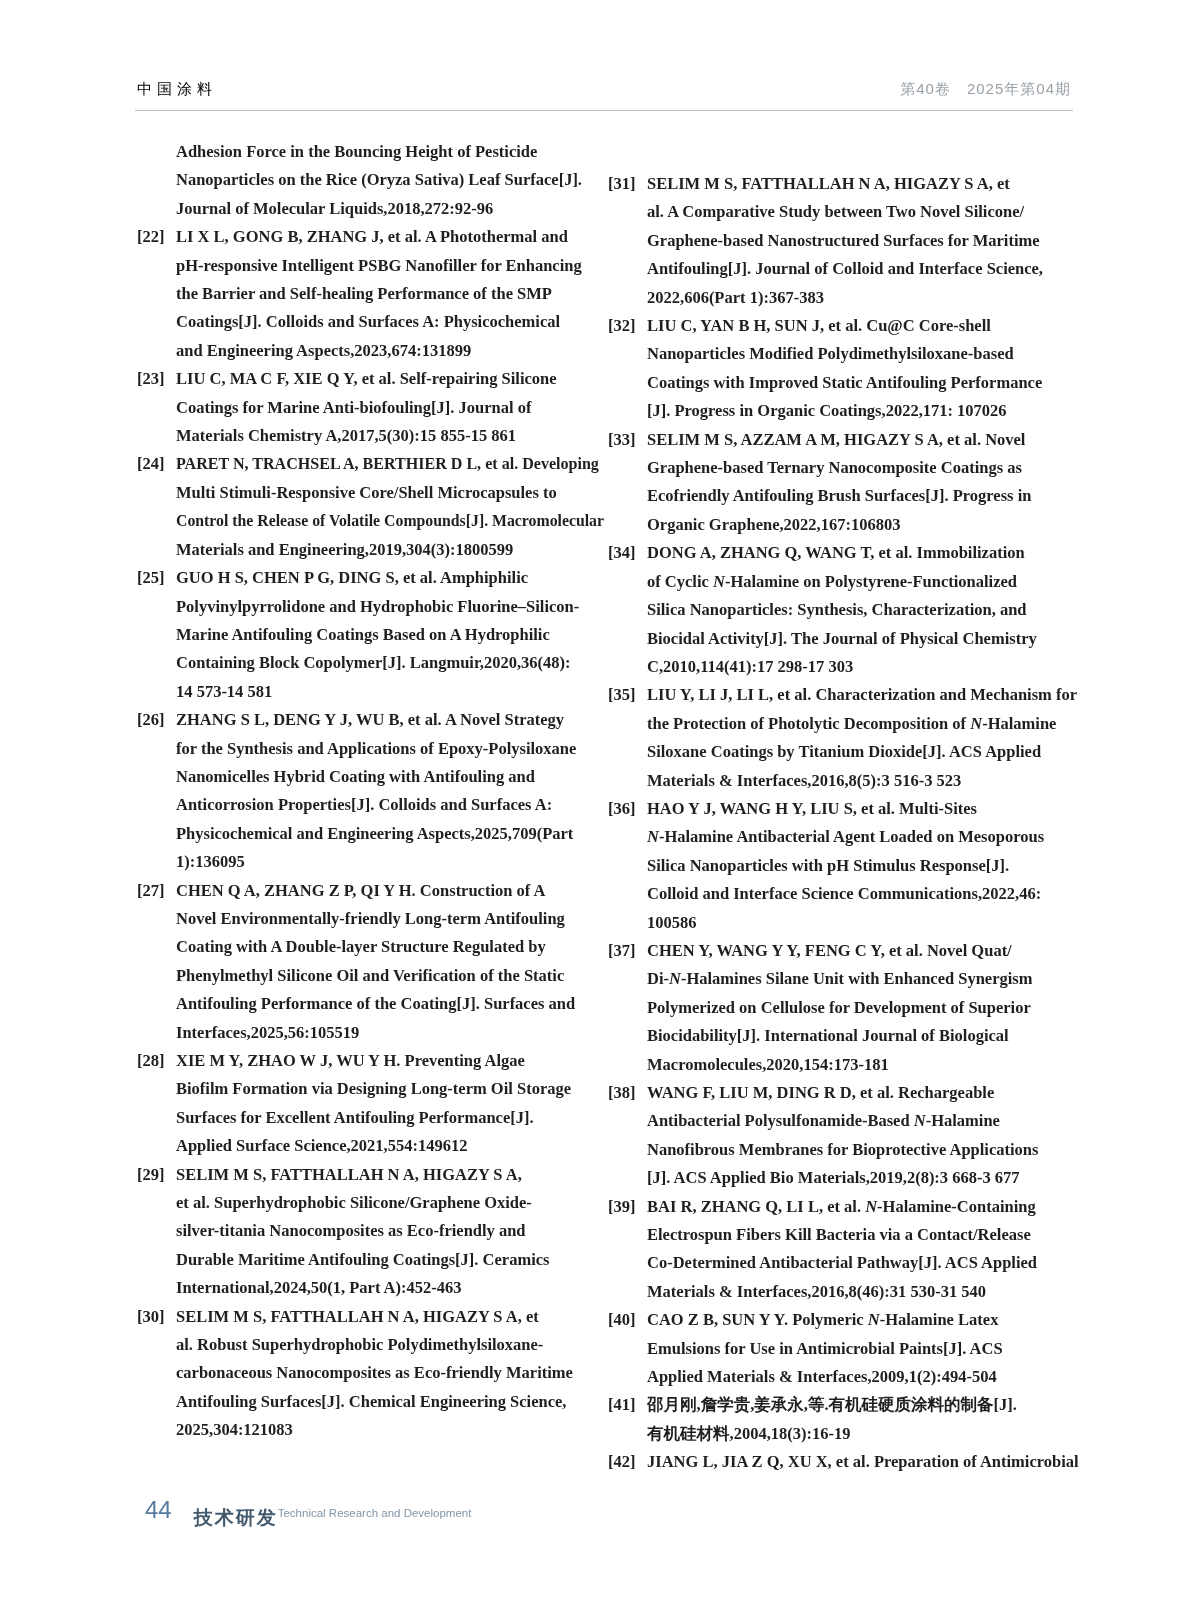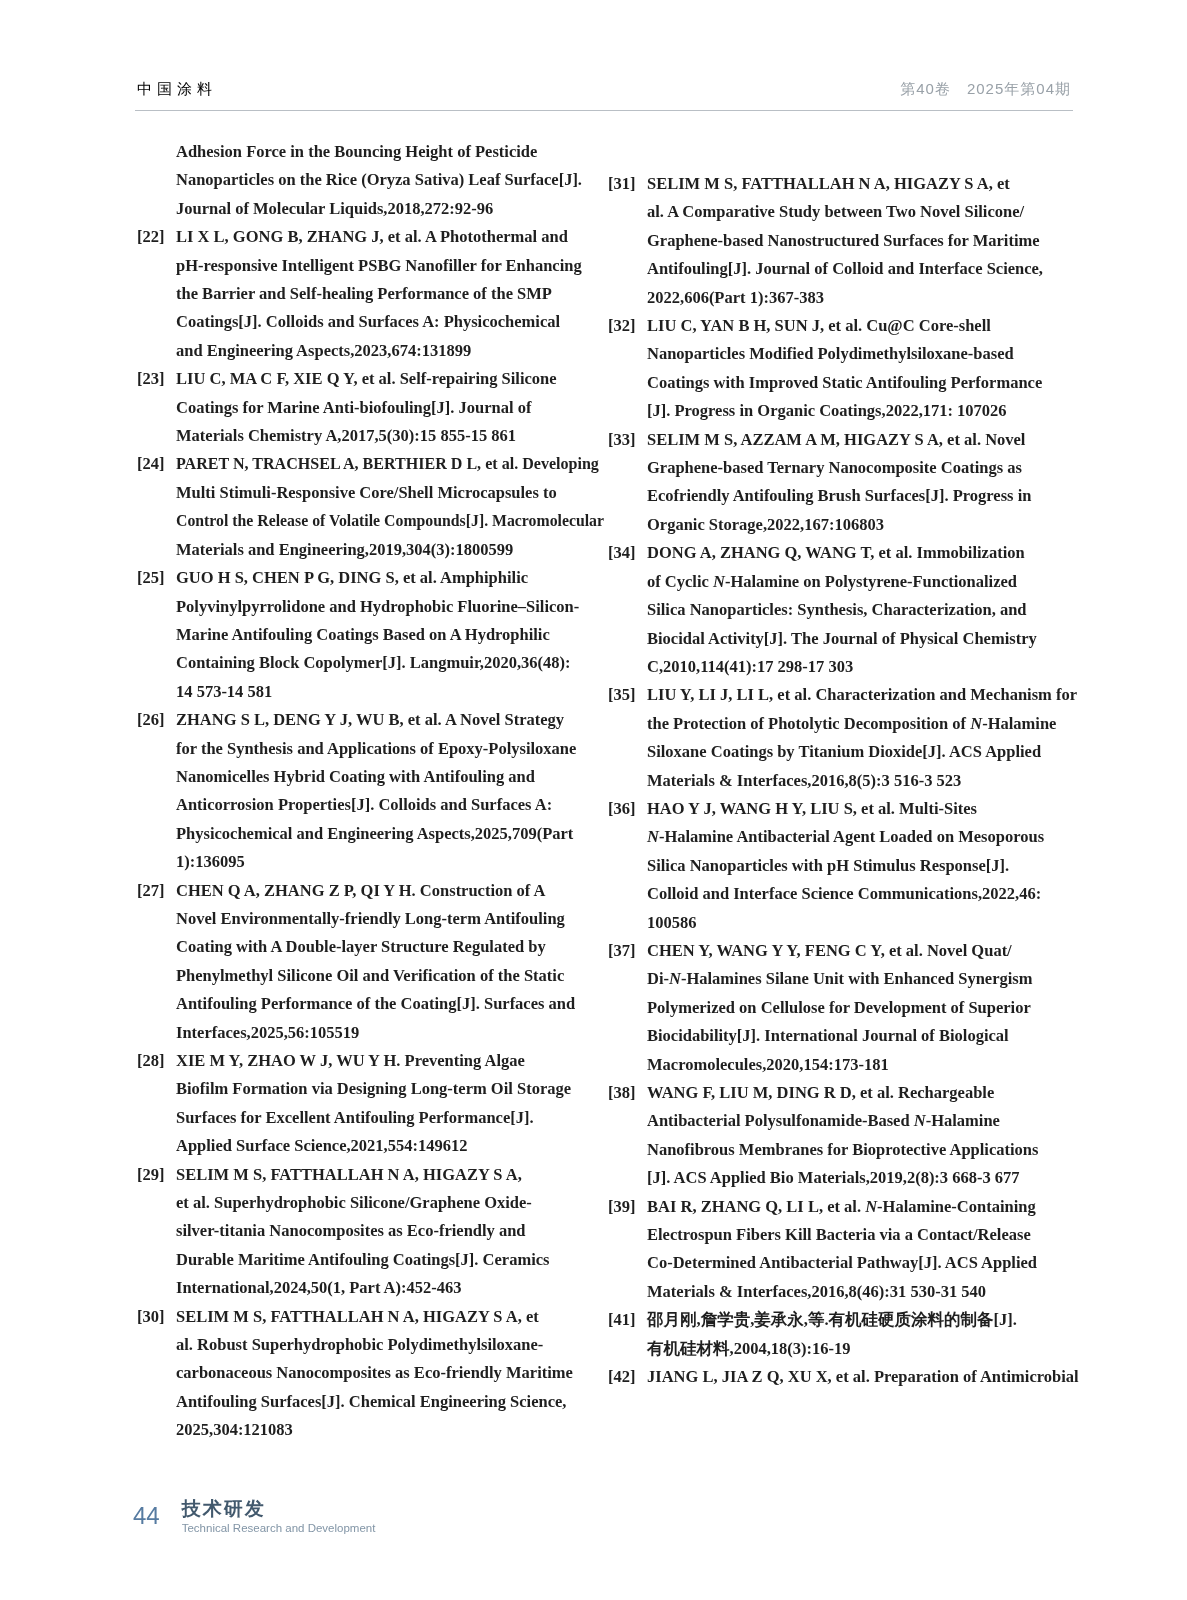--- a/index.html
+++ b/index.html
@@ -28,30 +28,30 @@
   .col{position:absolute;top:138px;font-size:16.5px;line-height:28.4px;font-weight:bold;}
   #col-left{left:137px;width:442px;}
   #col-right{left:608px;width:465px;margin-top:32px;}
   .ref-entry{position:relative;}
   .ref-label{position:absolute;left:0;top:0;}
   .ref-body{margin-left:39px;}
   .ref-line{white-space:nowrap;overflow:visible;}
   .ref-line i{font-style:italic;}
   
   .footer{
-    position:absolute;left:133px;top:1496px;
+    position:absolute;left:145px;top:1496px;
     display:flex;align-items:flex-end;
     font-family:"Liberation Sans","DejaVu Sans",sans-serif;
   }
   .pgnum{
     font-size:24px;color:#567ba1;align-self:flex-end;
     margin-right:10px;margin-bottom:8px;
   }
   .accent-bar{width:3px;background:#2f5d8a;margin-right:9px;}
-  .sect{display:flex;flex-direction:column;justify-content:flex-start;padding:1px 0 2px 0;}
+  .sect{display:flex;flex-direction:row;justify-content:flex-start;padding:1px 0 2px 0;}
   .sect-cn{font-size:19px;font-weight:bold;color:#42596d;letter-spacing:2px;line-height:24px;}
   .sect-en{font-size:11.5px;color:#8295a6;line-height:15px;}
 </style>
 </head>
 <body>
 
 <div class="hdr-left">中国涂料</div>
 <div class="hdr-right">
   <span class="vol">第40卷</span><span>2025年第04期</span>
 </div>
@@ -173,21 +173,21 @@
         <div class="ref-line">Coatings with Improved Static Antifouling Performance</div>
         <div class="ref-line">[J]. Progress in Organic Coatings,2022,171: 107026</div>
       </div>
     </div>
     <div class="ref-entry">
       <span class="ref-label">[33]</span>
       <div class="ref-body">
         <div class="ref-line">SELIM M S, AZZAM A M, HIGAZY S A, et al. Novel</div>
         <div class="ref-line">Graphene-based Ternary Nanocomposite Coatings as</div>
         <div class="ref-line">Ecofriendly Antifouling Brush Surfaces[J]. Progress in</div>
-        <div class="ref-line">Organic Storage,2022,167:106803</div>
+        <div class="ref-line">Organic Graphene,2022,167:106803</div>
       </div>
     </div>
     <div class="ref-entry">
       <span class="ref-label">[34]</span>
       <div class="ref-body">
         <div class="ref-line">DONG A, ZHANG Q, WANG T, et al. Immobilization</div>
         <div class="ref-line">of Cyclic <i>N</i>-Halamine on Polystyrene-Functionalized</div>
         <div class="ref-line">Silica Nanoparticles: Synthesis, Characterization, and</div>
         <div class="ref-line">Biocidal Activity[J]. The Journal of Physical Chemistry</div>
         <div class="ref-line">C,2010,114(41):17 298-17 303</div>
@@ -231,20 +231,28 @@
         <div class="ref-line">[J]. ACS Applied Bio Materials,2019,2(8):3 668-3 677</div>
       </div>
     </div>
     <div class="ref-entry">
       <span class="ref-label">[39]</span>
       <div class="ref-body">
         <div class="ref-line">BAI R, ZHANG Q, LI L, et al. <i>N</i>-Halamine-Containing</div>
         <div class="ref-line">Electrospun Fibers Kill Bacteria via a Contact/Release</div>
         <div class="ref-line">Co-Determined Antibacterial Pathway[J]. ACS Applied</div>
         <div class="ref-line">Materials &amp; Interfaces,2016,8(46):31 530-31 540</div>
+      </div>
+    </div>
+    <div class="ref-entry">
+      <span class="ref-label">[40]</span>
+      <div class="ref-body">
+        <div class="ref-line">CAO Z B, SUN Y Y. Polymeric <i>N</i>-Halamine Latex</div>
+        <div class="ref-line">Emulsions for Use in Antimicrobial Paints[J]. ACS</div>
+        <div class="ref-line">Applied Materials &amp; Interfaces,2009,1(2):494-504</div>
       </div>
     </div>
     <div class="ref-entry">
       <span class="ref-label">[41]</span>
       <div class="ref-body">
         <div class="ref-line">邵月刚,詹学贵,姜承永,等.有机硅硬质涂料的制备[J].</div>
         <div class="ref-line">有机硅材料,2004,18(3):16-19</div>
       </div>
     </div>
     <div class="ref-entry">

